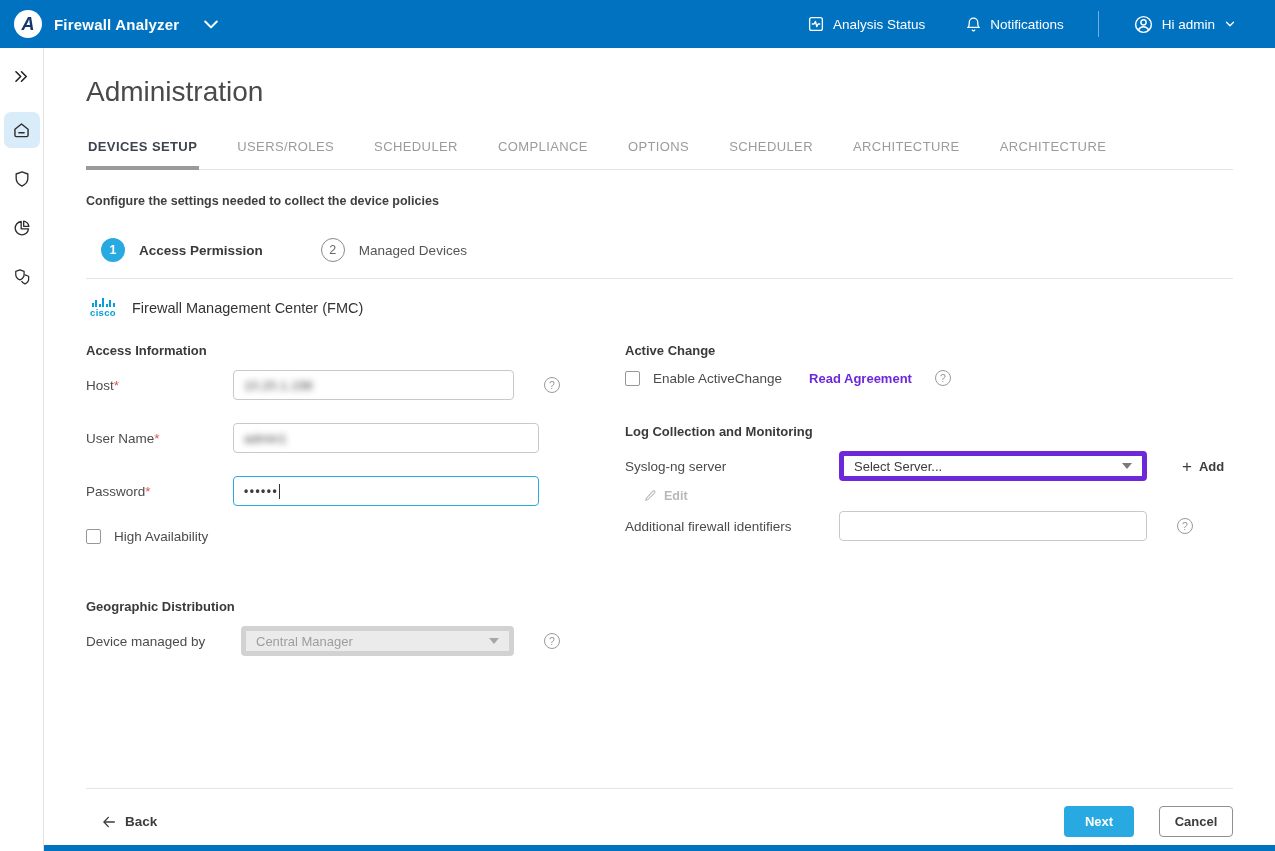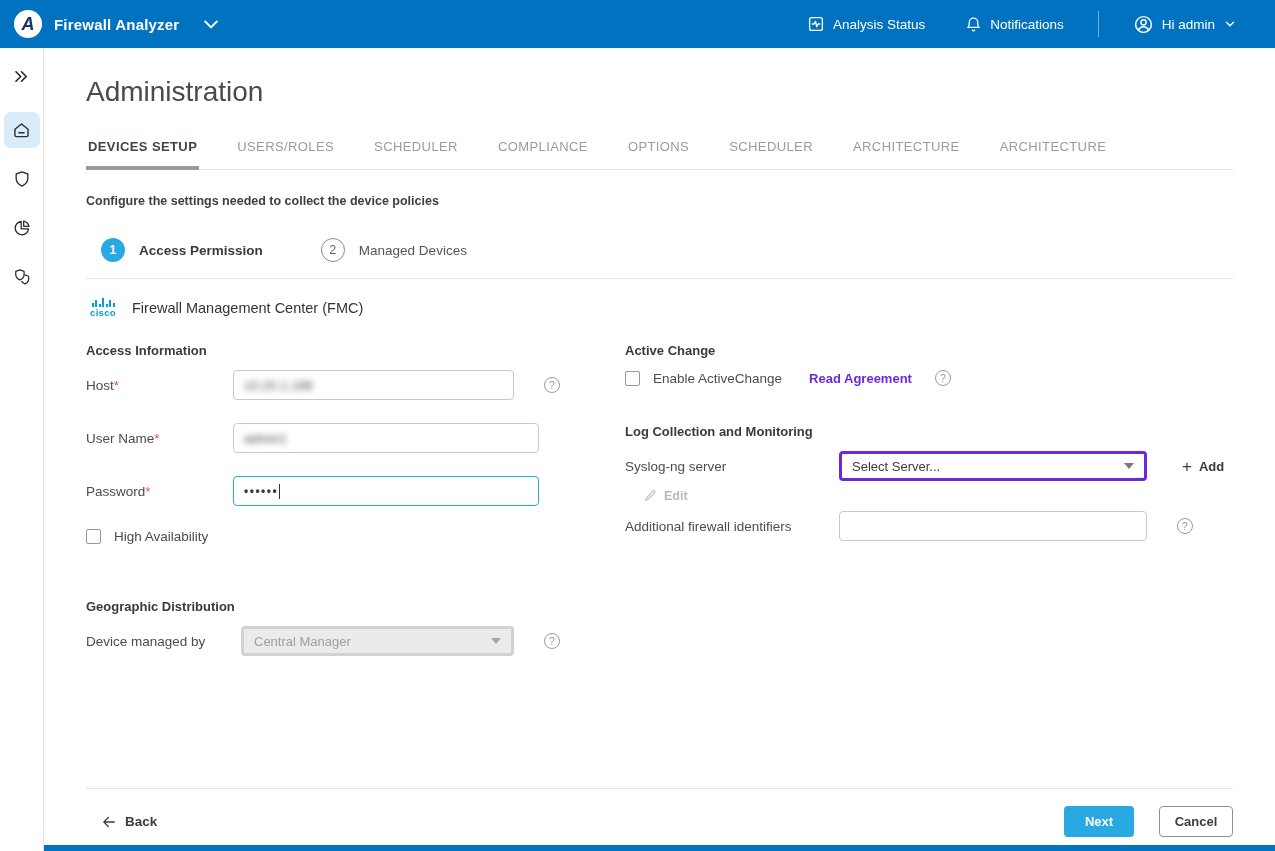--- a/index.html
+++ b/index.html
@@ -83,21 +83,21 @@
 
   .helpq { width:16px; height:16px; border-radius:50%; border:1.4px solid #9a9a9a;
     color:#9a9a9a; font-size:10.5px; display:flex; align-items:center; justify-content:center;
     margin-left:13px; flex:none; cursor:pointer; }
 
   .checkrow { display:flex; align-items:center; gap:13px; margin-bottom:0; cursor:pointer; }
   .checkbox { width:15px; height:15px; border:1px solid #979797; border-radius:2px;
     background:#fff; flex:none; }
   .checklabel { font-size:13.5px; color:#4c4c4c; }
 
-  .selectbox { height:30px; border:3px solid #6d28d9; border-radius:4px; background:#fff;
+  .selectbox { height:30px; border:5px solid #6d28d9; border-radius:4px; background:#fff;
     display:flex; align-items:center; padding:0 10px; font-size:13px; color:#3c3c3c;
     cursor:pointer; }
   .selectbox .sv { flex:1; }
   .caret-down { width:0; height:0; border-left:5px solid transparent;
     border-right:5px solid transparent; border-top:6px solid #7a7a7a; margin-left:8px; }
   .selectbox.disabled { background:#ebebeb; border-color:#d2d2d2; color:#9e9e9e; cursor:default; }
   .selectbox.disabled .caret-down { border-top-color:#a7a7a7; }
 
   .w306 { width:306px; } .w308 { width:308px; } .w150 { width:150px; }
 

